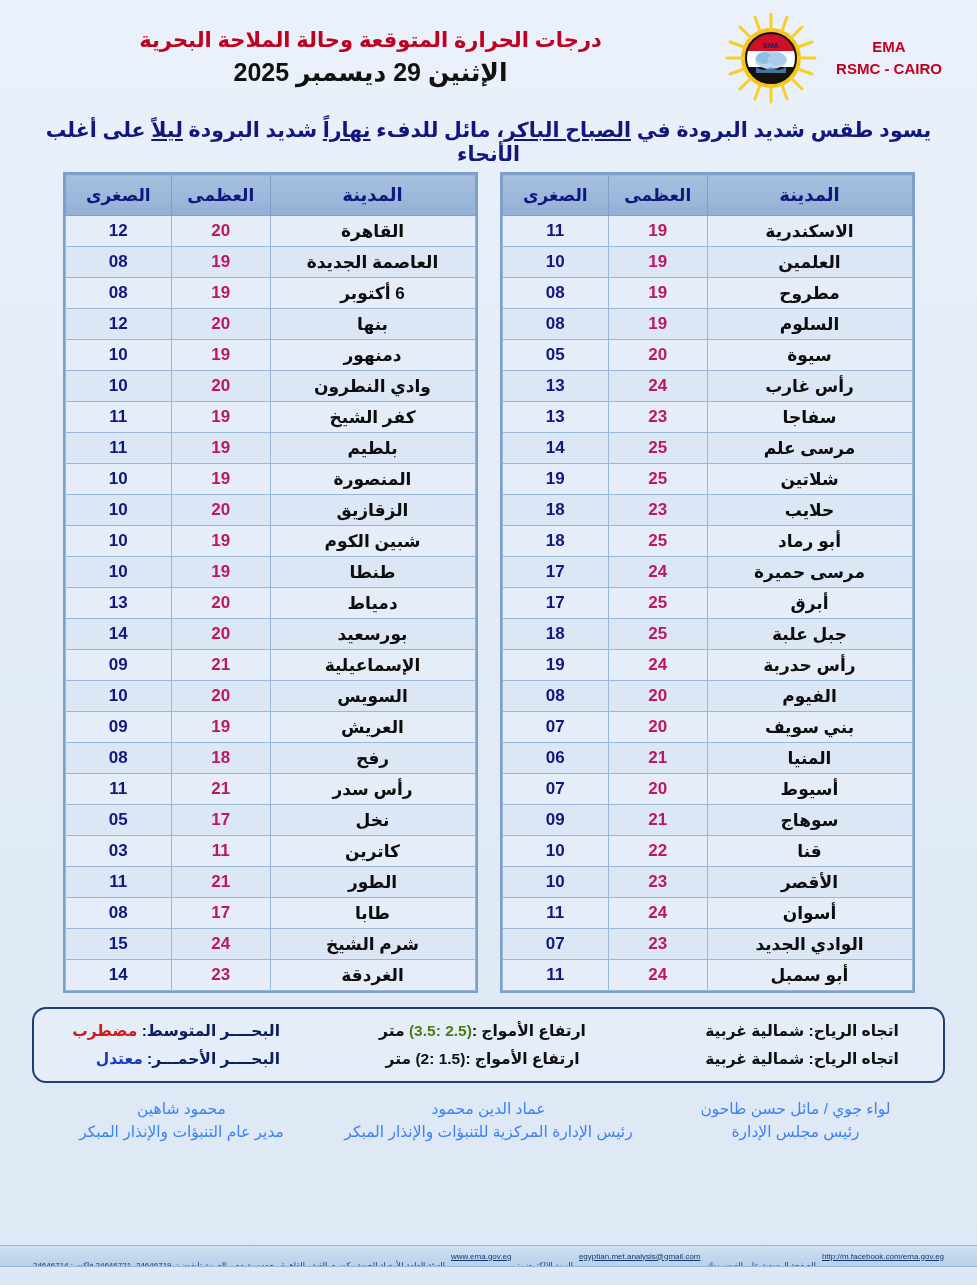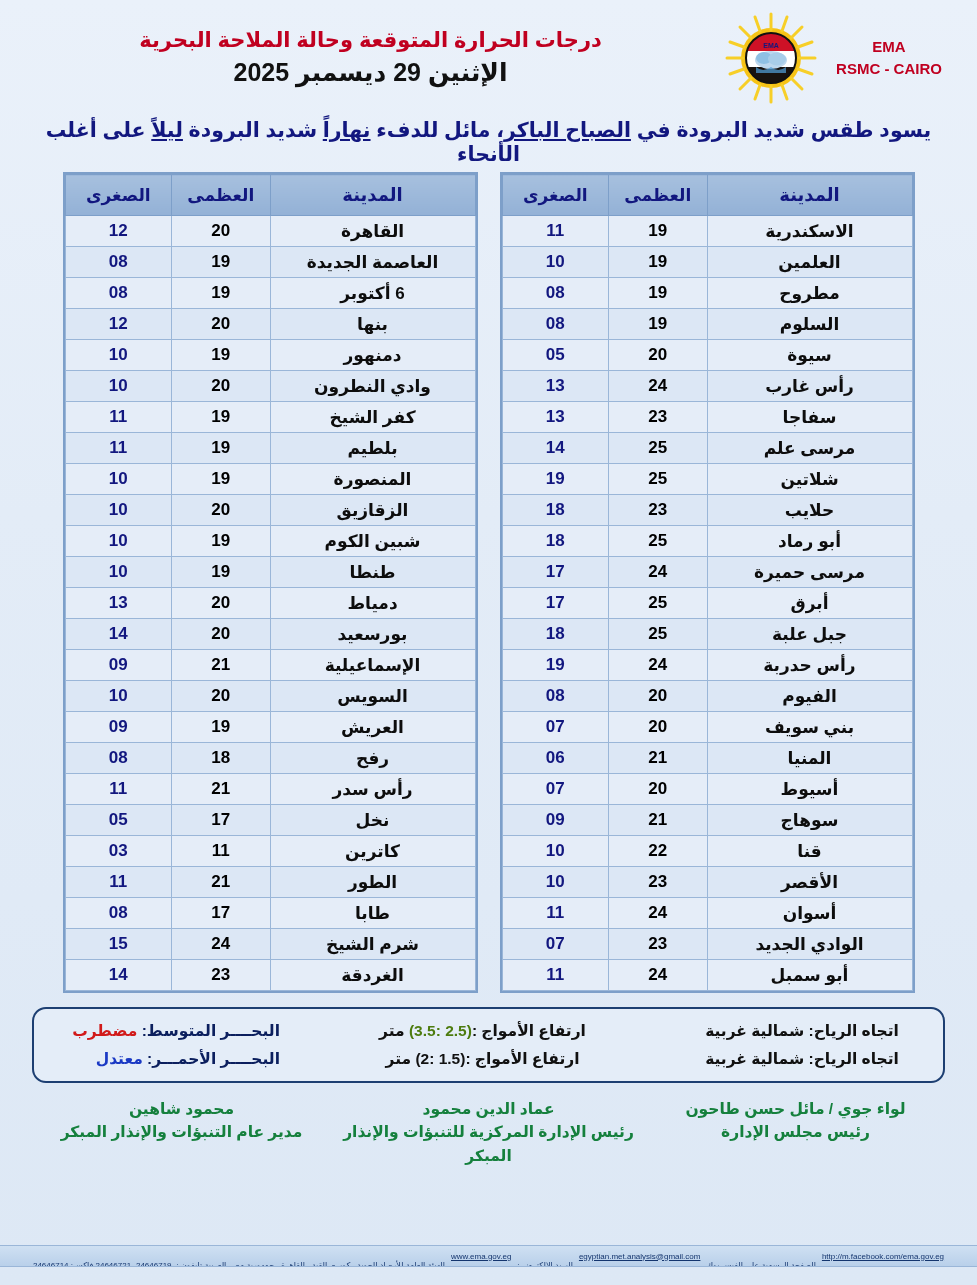--- a/index.html
+++ b/index.html
@@ -120,21 +120,21 @@
     font-size: 17px;
     box-sizing: border-box;
   }
   table.wx tbody tr:nth-child(odd) td { background: #e5edf8; }
   table.wx tbody tr:nth-child(even) td { background: #dce7f5; }
   td.city {
     text-align: center;
     color: #0d0d0d;
     font-size: 17.5px;
   }
-  td.tmax { color: #000000; font-size: 18px; }
+  td.tmax { color: #be185d; font-size: 18px; }
   td.tmin { color: #12177f; font-size: 18px; }
   col.c-city { width: 50%; }
   col.c-max  { width: 24%; }
   col.c-min  { width: 26%; }
 
   
   .marine {
     margin: 14px 32px 0 32px;
     border: 2.5px solid #1d3f72;
     border-radius: 14px;
@@ -156,22 +156,22 @@
   .state-rough { color: #d11a1a; }
   .state-mod   { color: #1a39c4; }
   .wave-hi     { color: #4d7c0f; }
   .wave-lo     { color: #111; }
 
   
   .signatures {
     display: flex;
     flex-direction: row-reverse;
     padding: 14px 28px 0 28px;
-    color: #15803d;
-    font-weight: bold;
+    color: #3b82f6;
+    font-weight: normal;
   }
   .sig {
     flex: 1;
     text-align: center;
     font-size: 15.5px;
     line-height: 1.5;
   }
   .sig .n { display: block; }
   .sig .r { display: block; }
 

